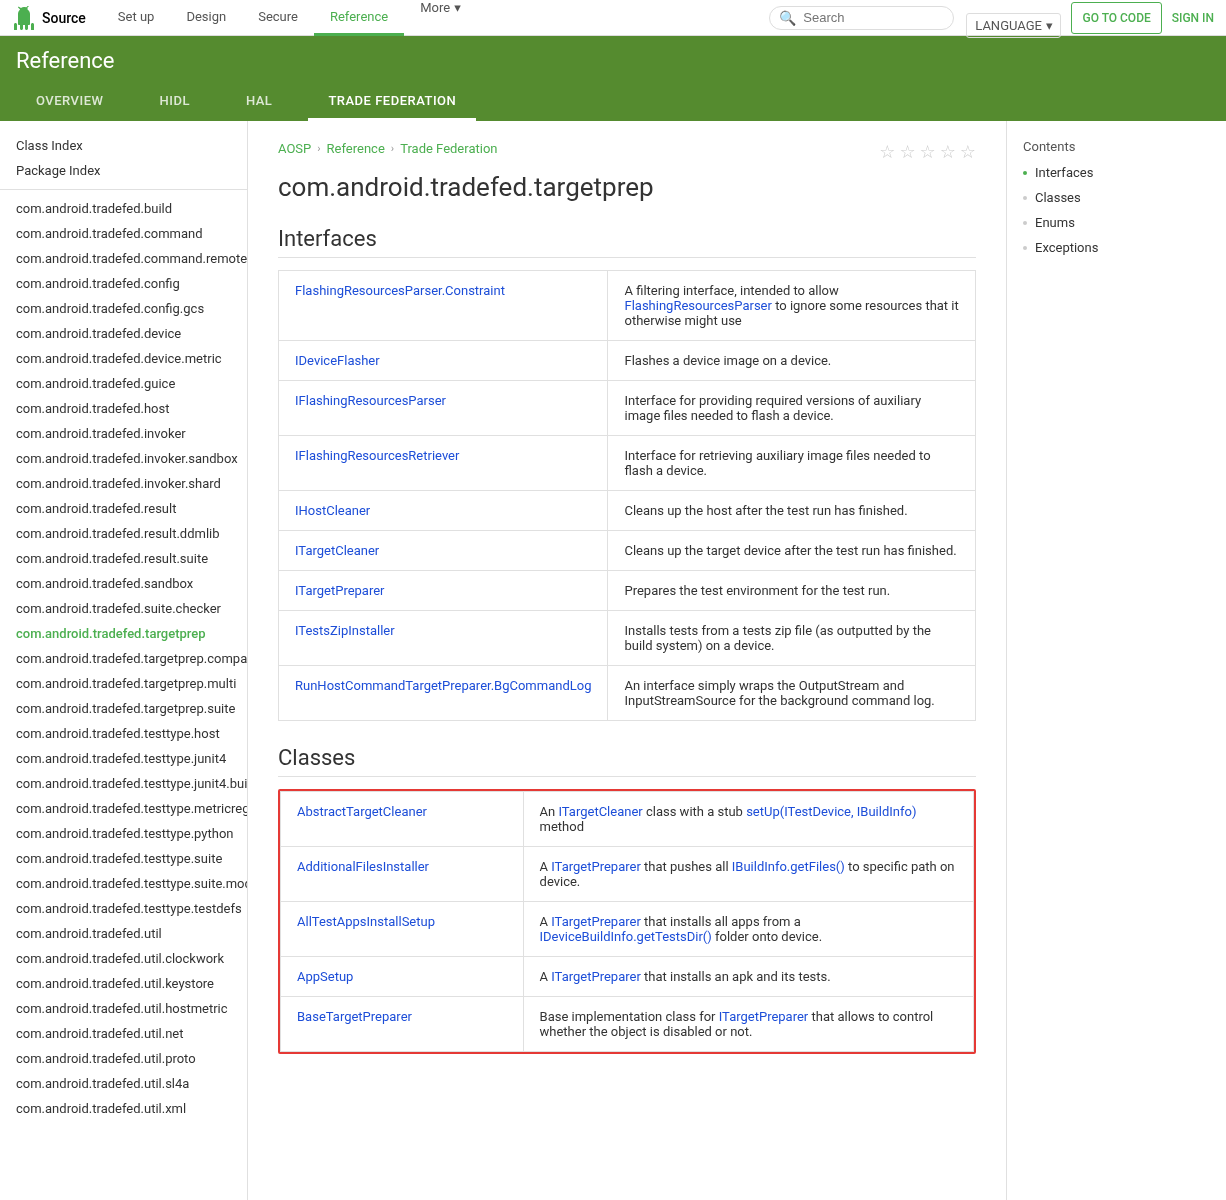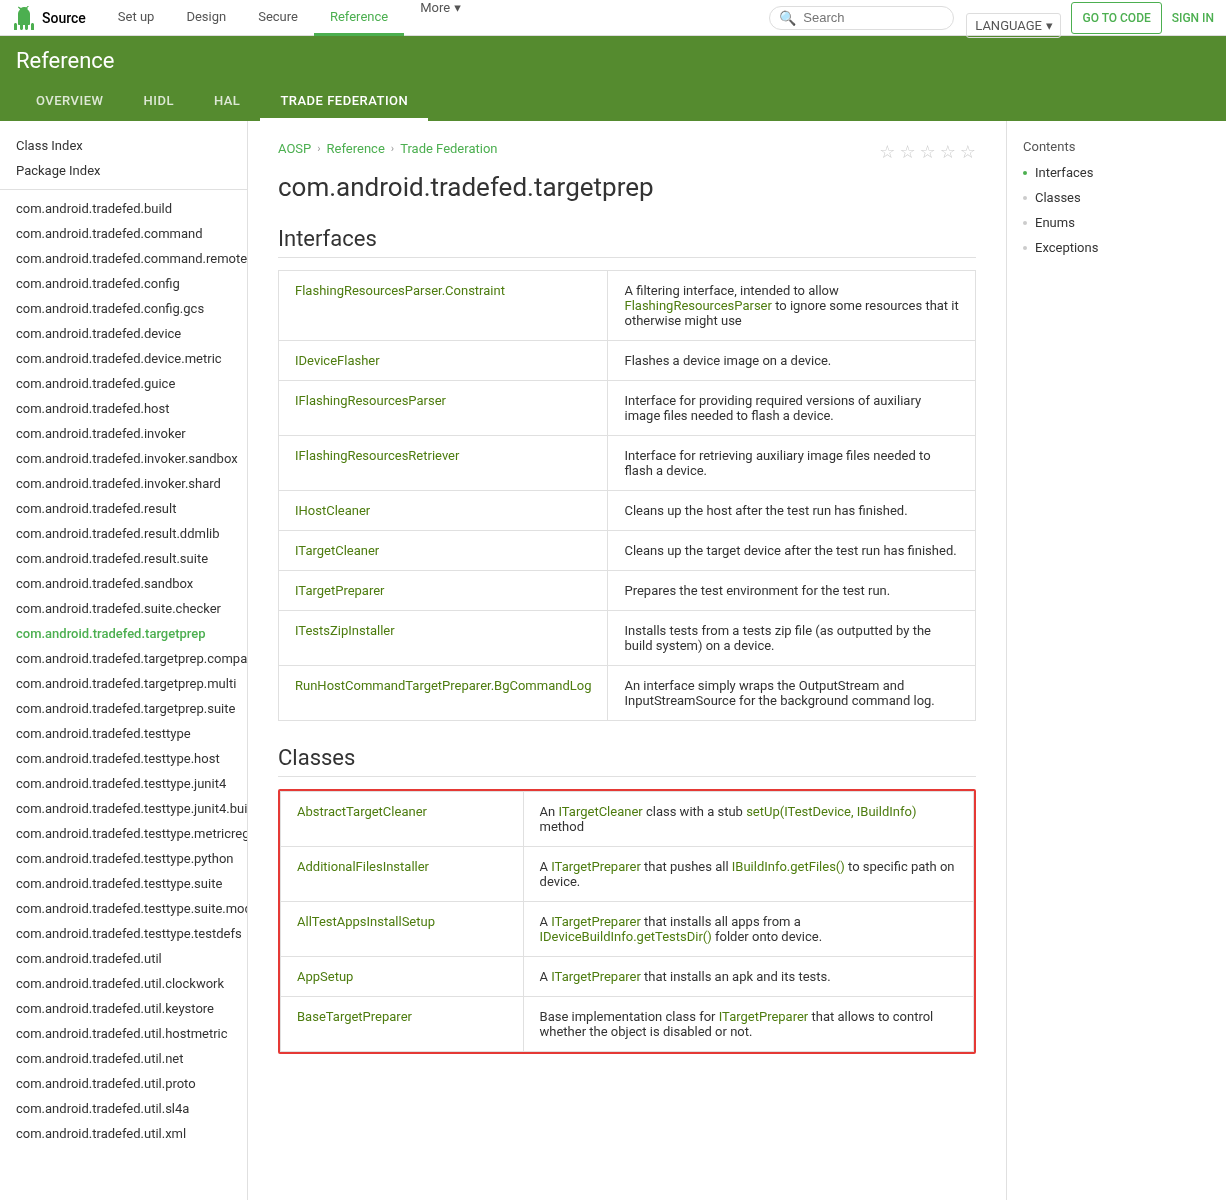--- a/index.html
+++ b/index.html
@@ -111,21 +111,21 @@
       padding: 12px 16px 0;
     }
     #reference-header .title {
       color: #fff;
       font-size: 22px;
       font-weight: 400;
       padding-bottom: 10px;
     }
     .ref-tabs {
       display: flex;
-      gap: 0;
+      gap: 16px;
     }
     .ref-tab {
       padding: 10px 20px;
       color: rgba(255,255,255,0.8);
       cursor: pointer;
       font-size: 13px;
       font-weight: 500;
       letter-spacing: 0.5px;
       border-bottom: 3px solid transparent;
     }
@@ -219,21 +219,21 @@
     .api-table td {
       padding: 12px 16px;
       border: 1px solid #e0e0e0;
       vertical-align: top;
       font-size: 13px;
     }
     .api-table td:first-child {
       width: 35%;
       color: #4CAF50;
     }
-    .api-link { color: #4d7c0f; text-decoration: none; cursor: pointer; }
+    .api-link { color: #1d4ed8; text-decoration: none; cursor: pointer; }
     .api-link-green { color: #4CAF50; text-decoration: none; cursor: pointer; }
 
     
     .classes-table-wrapper {
       border: 2px solid #e53935;
       border-radius: 2px;
     }
     .classes-table-wrapper .api-table {
       margin-bottom: 0;
     }
@@ -337,21 +337,20 @@
     <a class="sidebar-section-link">com.android.tradefed.invoker.shard</a>
     <a class="sidebar-section-link">com.android.tradefed.result</a>
     <a class="sidebar-section-link">com.android.tradefed.result.ddmlib</a>
     <a class="sidebar-section-link">com.android.tradefed.result.suite</a>
     <a class="sidebar-section-link">com.android.tradefed.sandbox</a>
     <a class="sidebar-section-link">com.android.tradefed.suite.checker</a>
     <a class="sidebar-section-link active">com.android.tradefed.targetprep</a>
     <a class="sidebar-section-link">com.android.tradefed.targetprep.companion</a>
     <a class="sidebar-section-link">com.android.tradefed.targetprep.multi</a>
     <a class="sidebar-section-link">com.android.tradefed.targetprep.suite</a>
-    <a class="sidebar-section-link">com.android.tradefed.testtype</a>
     <a class="sidebar-section-link">com.android.tradefed.testtype.host</a>
     <a class="sidebar-section-link">com.android.tradefed.testtype.junit4</a>
     <a class="sidebar-section-link">com.android.tradefed.testtype.junit4.builder</a>
     <a class="sidebar-section-link">com.android.tradefed.testtype.metricregression</a>
     <a class="sidebar-section-link">com.android.tradefed.testtype.python</a>
     <a class="sidebar-section-link">com.android.tradefed.testtype.suite</a>
     <a class="sidebar-section-link">com.android.tradefed.testtype.suite.module</a>
     <a class="sidebar-section-link">com.android.tradefed.testtype.testdefs</a>
     <a class="sidebar-section-link">com.android.tradefed.util</a>
     <a class="sidebar-section-link">com.android.tradefed.util.clockwork</a>

